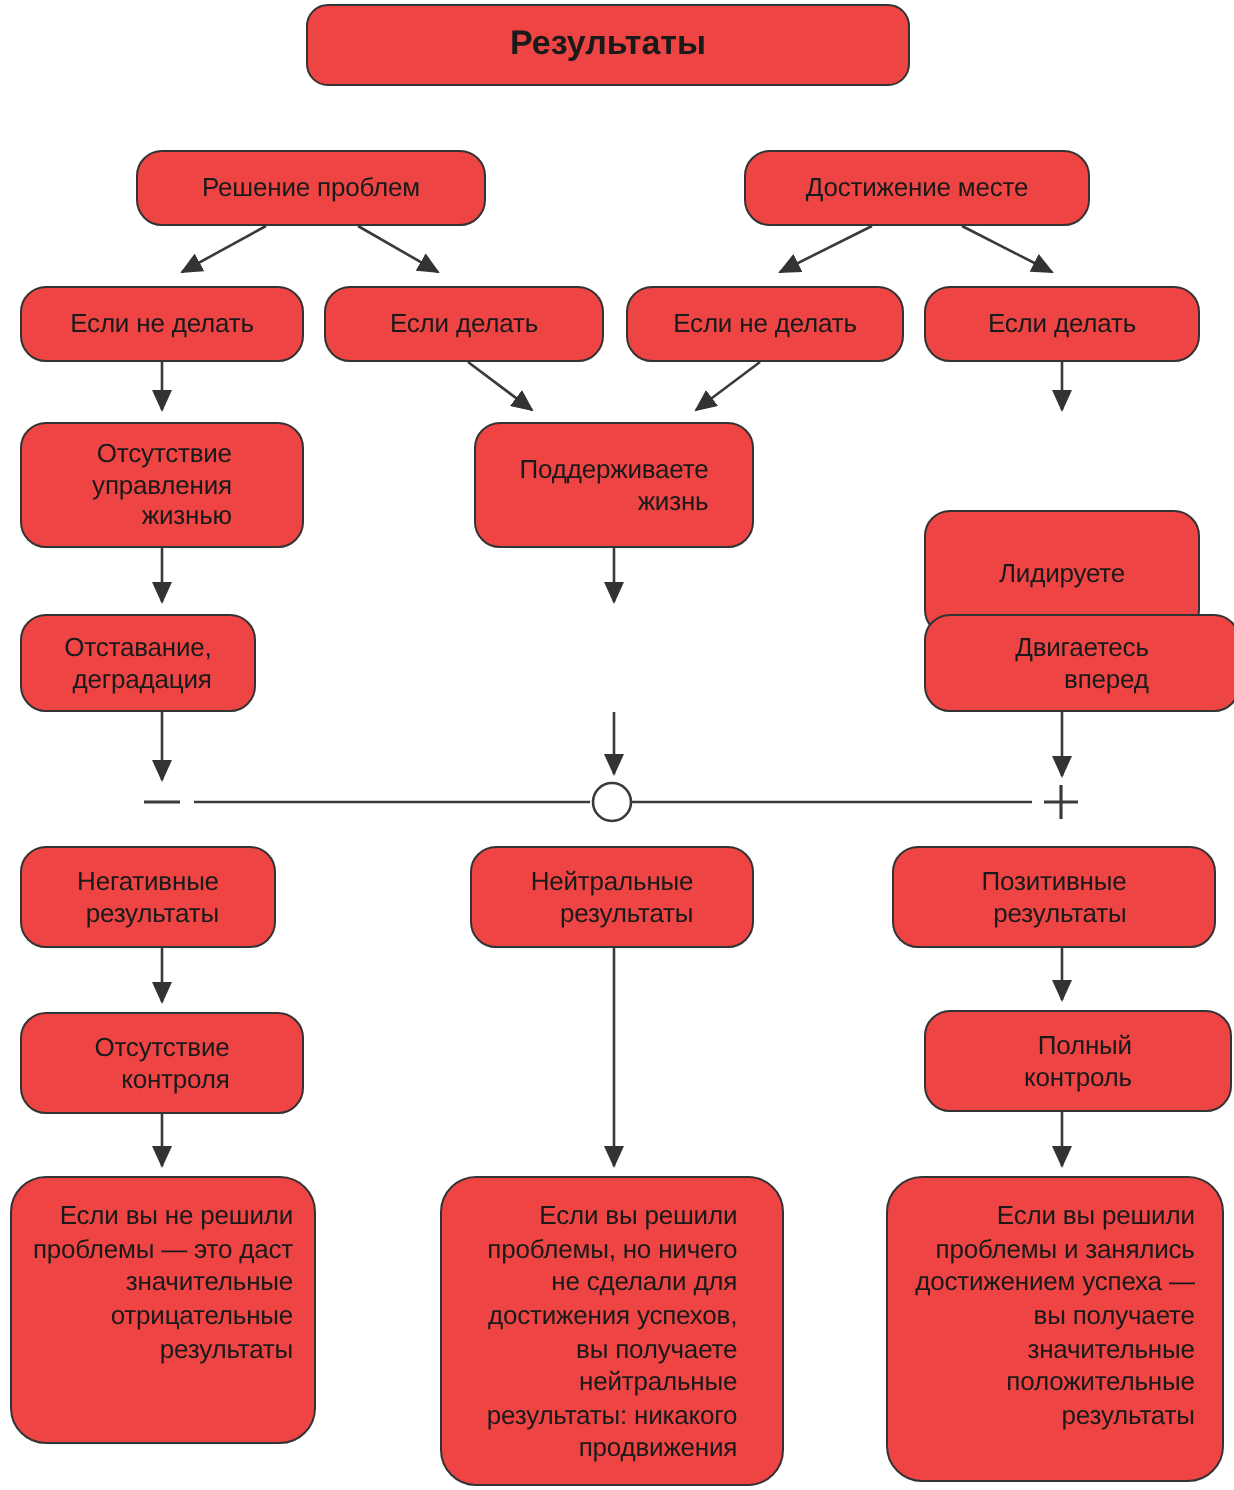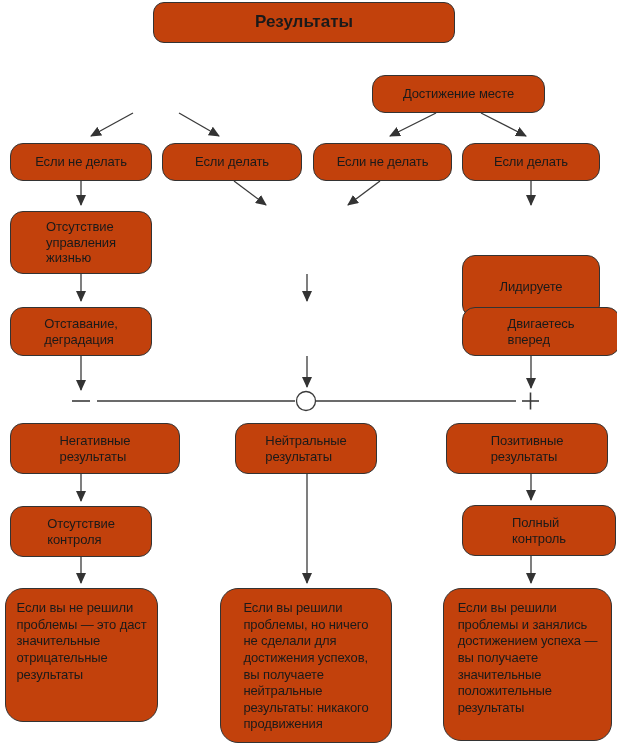--- a/index.html
+++ b/index.html
@@ -2,43 +2,43 @@
 <html><head>
 <meta charset="utf-8">
 <style>
   html,body { margin:0; padding:0; background:#ffffff; }
   .canvas {
     position:relative; width:617px; height:745px; background:#ffffff;
     font-family:"Liberation Sans", sans-serif; color:#1a1a1a; overflow:hidden;
   }
   .connectors { position:absolute; left:0; top:0; width:617px; height:745px; pointer-events:none; }
   .node {
-    position:absolute; box-sizing:border-box; background:#c2410c;
+    position:absolute; box-sizing:border-box; background:#ef4444;
     border:1.5px solid #333333; border-radius:13px;
     display:flex; align-items:center; justify-content:center;
-    text-align:left; white-space:pre-line;
+    text-align:right; white-space:pre-line;
     font-size:13px; line-height:1.2; letter-spacing:-0.1px;
   }
   .node.title-node { font-weight:bold; font-size:17px; border-radius:11px; border-width:1.7px; letter-spacing:0; }
   .node.outcome { align-items:flex-start; padding-top:11px; border-radius:18px; line-height:1.28; }
 
   #n-title { left:153px; top:2px;  width:302px; height:41px; }
   #n-resh  { left:68px;  top:75px; width:175px; height:38px; }
   #n-dost  { left:372px; top:75px; width:173px; height:38px; }
   #n-c1 { left:10px;  top:143px; width:142px; height:38px; }
   #n-c2 { left:162px; top:143px; width:140px; height:38px; }
   #n-c3 { left:313px; top:143px; width:139px; height:38px; }
   #n-c4 { left:462px; top:143px; width:138px; height:38px; }
   #n-s1 { left:10px;  top:211px; width:142px; height:63px; }
   #n-s2 { left:237px; top:211px; width:140px; height:63px; }
   #n-s3 { left:462px; top:211px; width:138px; height:63px;margin-top:44px; }
-  #n-t1 { left:10px;  top:307px; width:142px; height:49px; }
+  #n-t1 { left:10px;  top:307px; width:118px; height:49px; }
   #n-t2 { left:237px; top:307px; width:140px; height:49px; }
   #n-t3 { left:462px; top:307px; width:158px; height:49px; }
-  #n-r1 { left:10px;  top:423px; width:170px; height:51px; }
+  #n-r1 { left:10px;  top:423px; width:128px; height:51px; }
   #n-r2 { left:235px; top:423px; width:142px; height:51px; }
   #n-r3 { left:446px; top:423px; width:162px; height:51px; }
   #n-k1 { left:10px;  top:506px; width:142px; height:51px; }
   #n-k3 { left:462px; top:505px; width:154px; height:51px; }
   #n-o1 { left:5px;   top:588px; width:153px; height:134px; }
   #n-o2 { left:220px; top:588px; width:172px; height:155px; }
   #n-o3 { left:443px; top:588px; width:169px; height:153px; }
 </style>
 </head>
 <body>
@@ -82,30 +82,33 @@
       <line x1="531" y1="474" x2="531" y2="500" marker-end="url(#ah)"></line>
 
       <line x1="81" y1="557" x2="81" y2="583" marker-end="url(#ah)"></line>
       <line x1="307" y1="474" x2="307" y2="583" marker-end="url(#ah)"></line>
       <line x1="531" y1="556" x2="531" y2="583" marker-end="url(#ah)"></line>
     </g>
   </svg>
 
   <div class="node title-node" id="n-title">Результаты</div>
 
+  <div class="node" id="n-resh">Решение проблем</div>
   <div class="node" id="n-dost">Достижение месте</div>
 
   <div class="node" id="n-c1">Если не делать</div>
   <div class="node" id="n-c2">Если делать</div>
   <div class="node" id="n-c3">Если не делать</div>
   <div class="node" id="n-c4">Если делать</div>
 
   <div class="node" id="n-s1">Отсутствие
 управления
 жизнью</div>
+  <div class="node" id="n-s2">Поддерживаете
+жизнь</div>
   <div class="node" id="n-s3">Лидируете</div>
 
   <div class="node" id="n-t1">Отставание,
 деградация</div>
   <div class="node" id="n-t3">Двигаетесь
 вперед</div>
 
   <div class="node" id="n-r1">Негативные
 результаты</div>
   <div class="node" id="n-r2">Нейтральные

